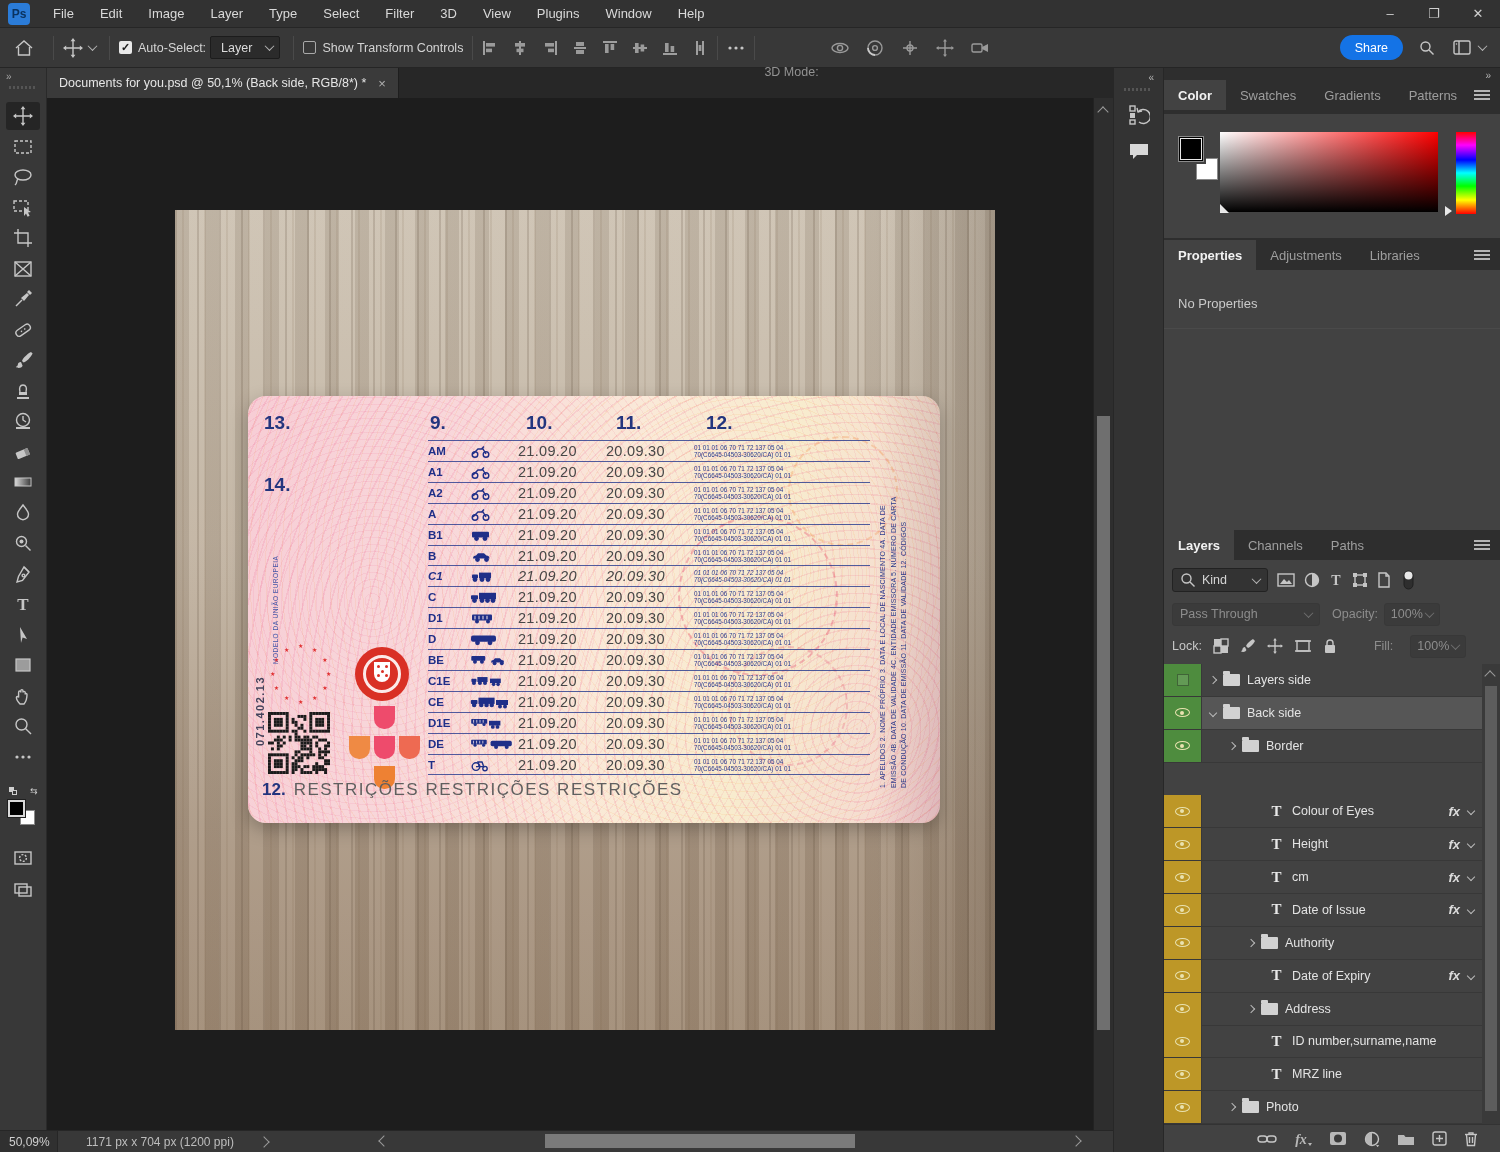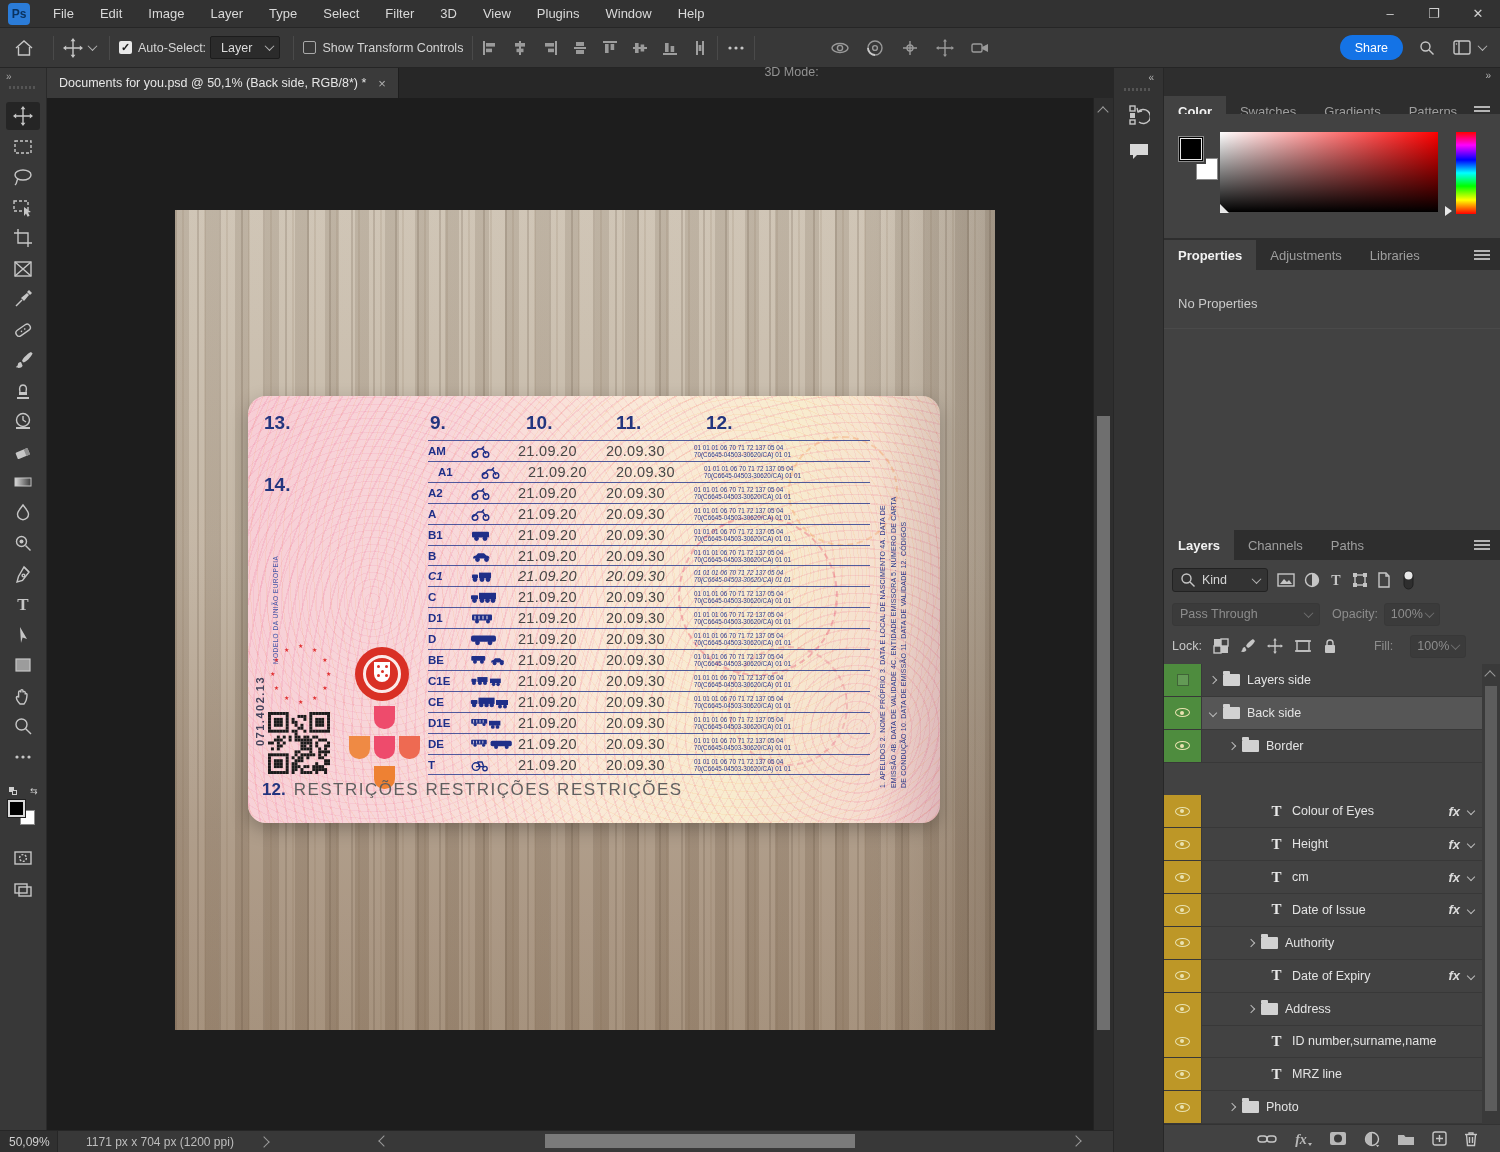--- a/index.html
+++ b/index.html
@@ -600,21 +600,21 @@
                 <svg width="44" height="14" viewBox="0 0 44 14">
                   <circle cx="7" cy="10.5" r="2.8" fill="none" stroke="#1f2f88" stroke-width="1.4"></circle>
                   <circle cx="18" cy="10.5" r="2.8" fill="none" stroke="#1f2f88" stroke-width="1.4"></circle>
                   <path d="M5 10 L10 5 H15 L18 10 M13.5 5 L16 2.5" fill="none" stroke="#1f2f88" stroke-width="1.4"></path>
                 </svg>
               </span>
               <span class="lic-d1">21.09.20</span>
               <span class="lic-d2">20.09.30</span>
               <span class="lic-codes">01 01 01 06 70 71 72 137 05 04<br>70(C6645-04503-30620/CA) 01 01</span>
             </div>
-            <div class="lic-row" style="top: 64.9px; justify-content: flex-end;">
+            <div class="lic-row" style="top: 64.9px;">
               <span class="lic-cat">A1</span>
               <span class="lic-veh icon">
                 <svg width="44" height="14" viewBox="0 0 44 14">
                   <circle cx="7" cy="10.5" r="2.8" fill="none" stroke="#1f2f88" stroke-width="1.4"></circle>
                   <circle cx="18" cy="10.5" r="2.8" fill="none" stroke="#1f2f88" stroke-width="1.4"></circle>
                   <path d="M5 10 L10 5 H15 L18 10 M13.5 5 L16 2.5" fill="none" stroke="#1f2f88" stroke-width="1.4"></path>
                 </svg>
               </span>
               <span class="lic-d1">21.09.20</span>
               <span class="lic-d2">20.09.30</span>
@@ -1155,21 +1155,21 @@
     <div class="dock-btn" style="top:68px;" id="dock-comments">
         <svg width="22" height="18" viewBox="0 0 22 18">
           <path d="M2 2h18v11H9l-4 4v-4H2z" fill="#d8d8d8"></path>
         </svg>
       </div>
   </div>
 
   <div id="panels" class="abs">
     <div style="position:absolute; right:8px; top:2px; color:#b5b5b5; font-size:10px; letter-spacing:1px;">»</div>
 
-    <div class="panel-tabs" style="top:28px;" id="color-tabs">
+    <div class="panel-tabs" style="top:12px;" id="color-tabs">
         <div class="ptab active">Color</div>
         <div class="ptab">Swatches</div>
         <div class="ptab">Gradients</div>
         <div class="ptab">Patterns</div>
         <div class="hamb"></div>
       </div>
     <div class="panel-body" id="color-body" style="top:46px; height:124px;">
       <div id="cp-fg"></div>
       <div id="cp-bg"></div>
       <div id="satval"></div>

